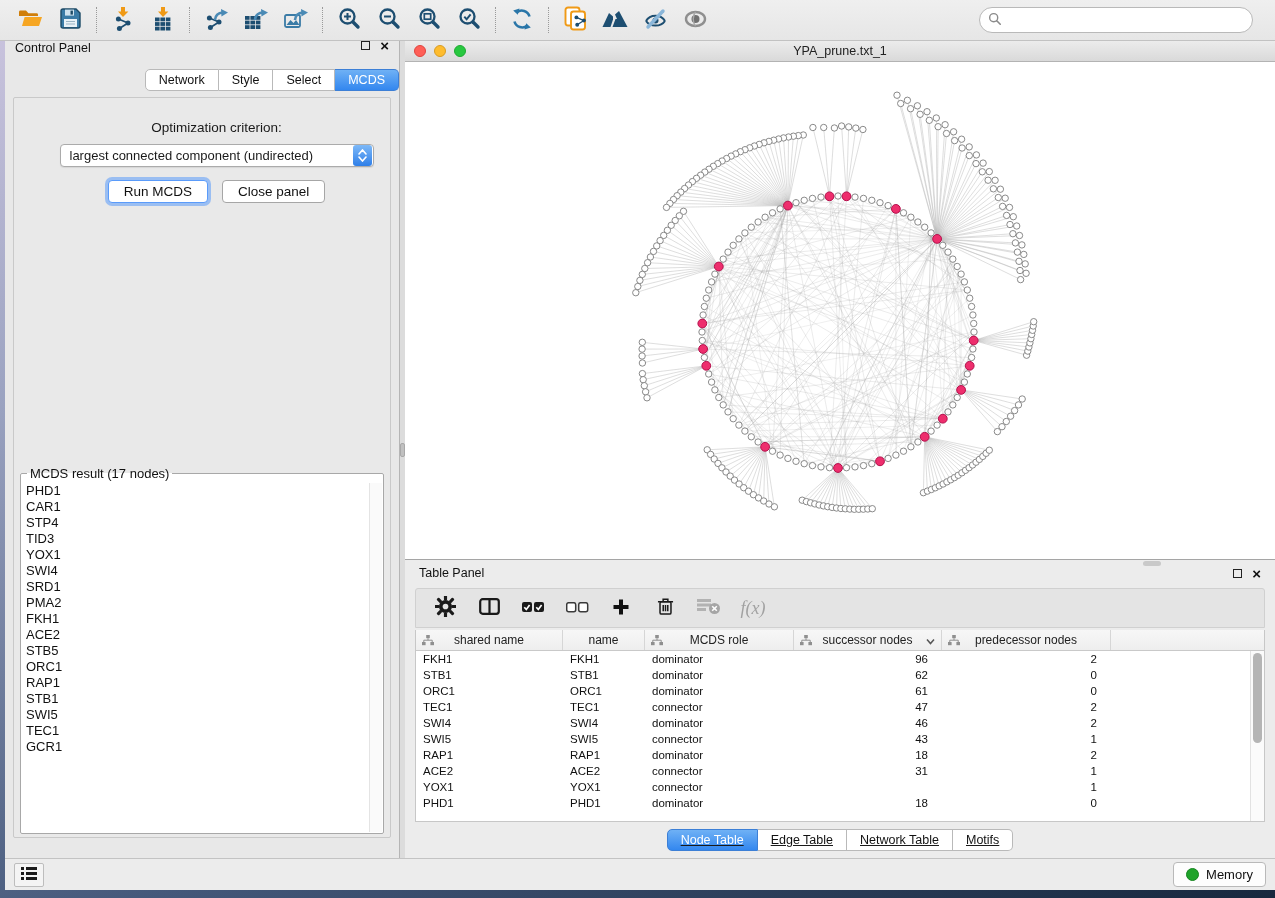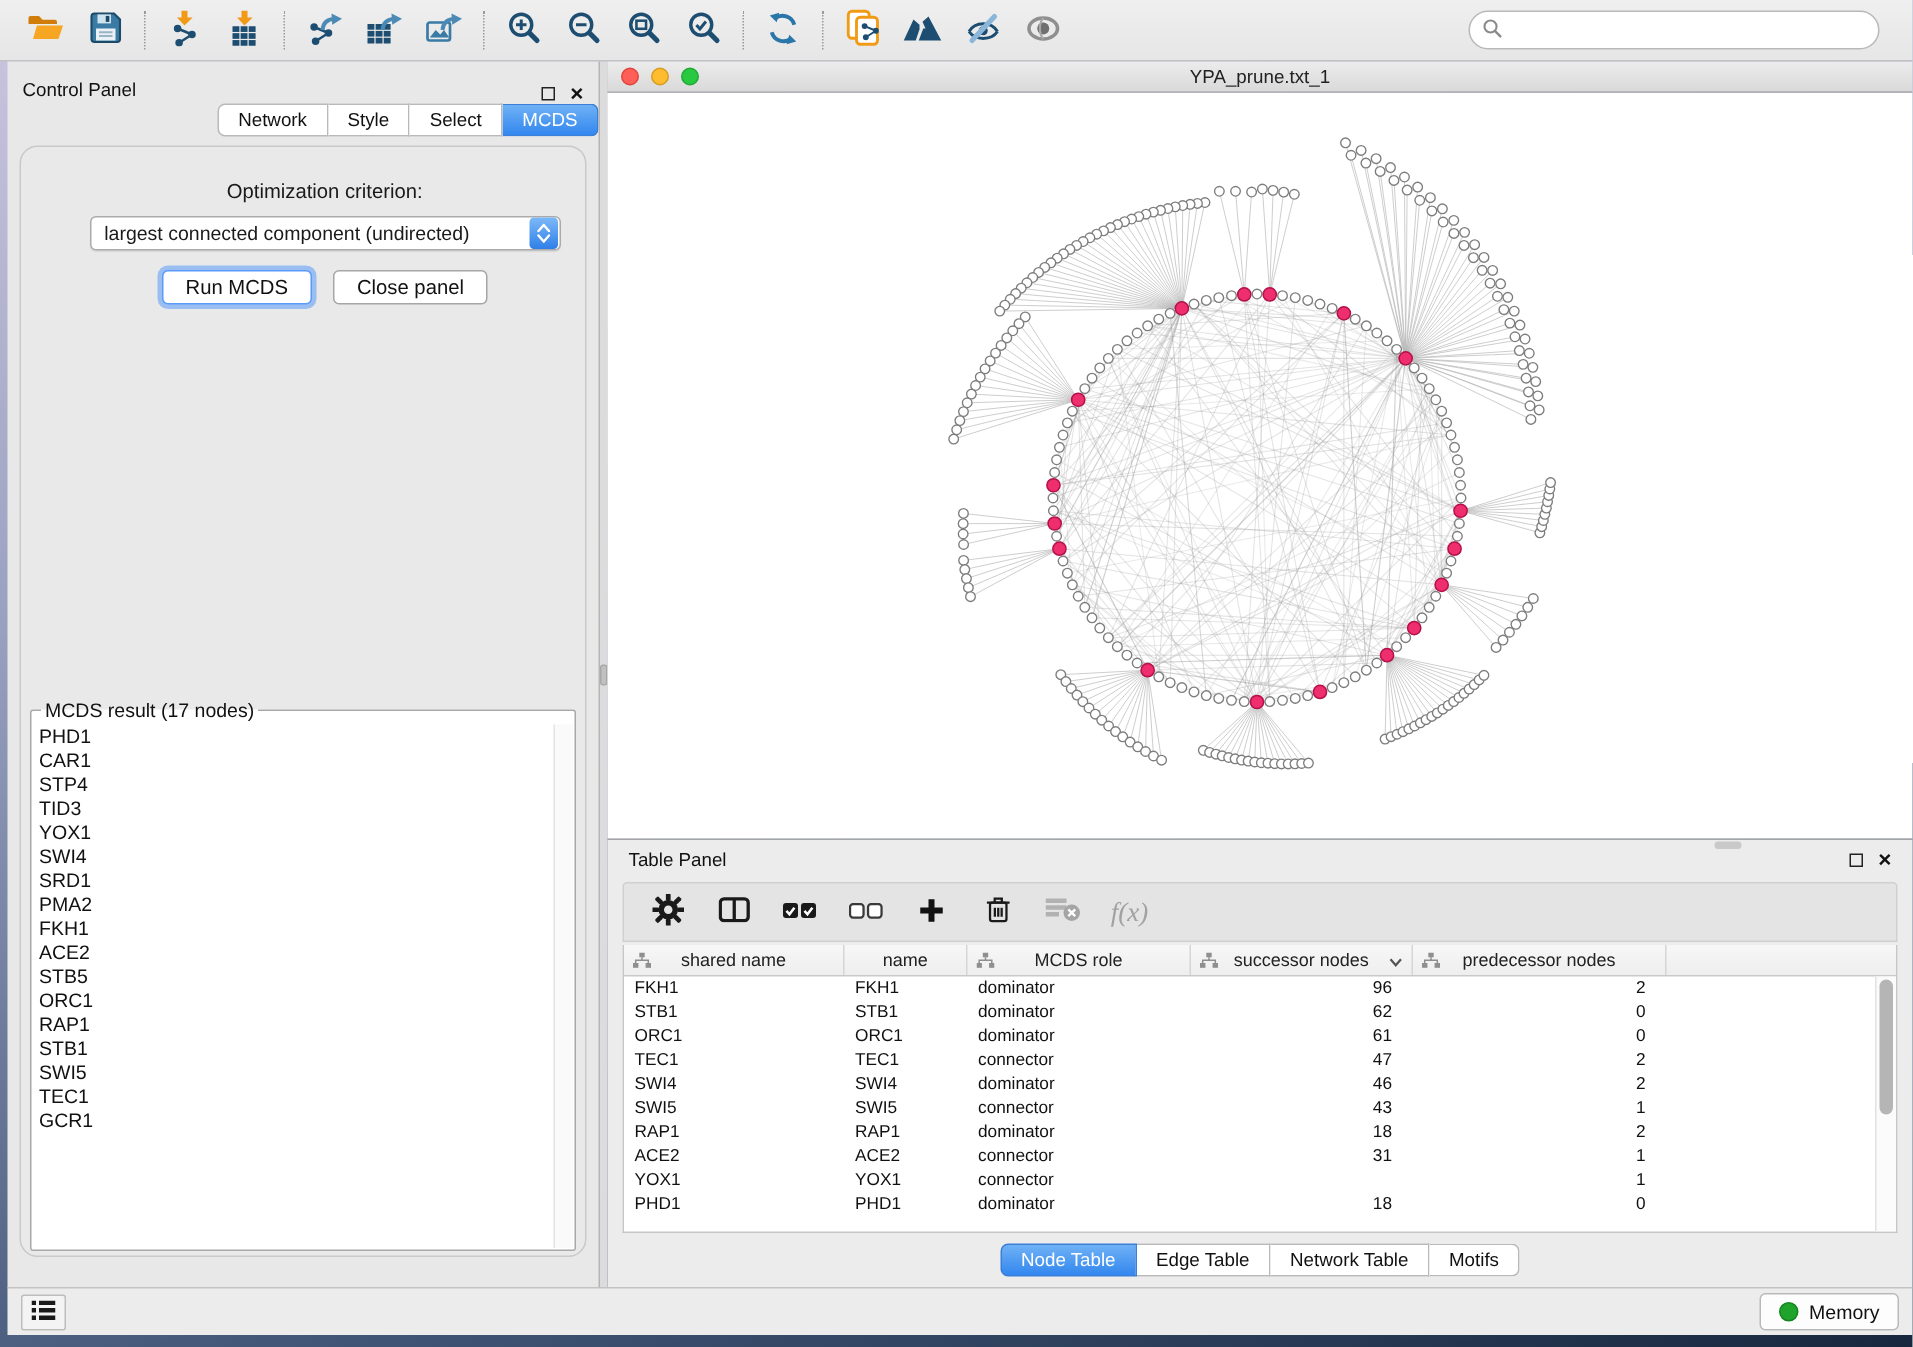--- a/index.html
+++ b/index.html
@@ -21,33 +21,33 @@
   .search-box {
     margin-left:auto; margin-right:12px; width:274px; height:26px;
     background:#fff; border:1px solid #b9b9b9; border-radius:13px;
     display:flex; align-items:center; padding:0 8px;
   }
   .search-box input { border:none; outline:none; flex:1; height:20px; font-size:12px; background:transparent; font-family:"Liberation Sans",sans-serif; }
   
   .main { position:absolute; left:5px; top:41px; right:0; height:817px; display:flex; }
   
   .control-panel { width:395px; background:#e8e8e8; position:relative; border-right:1px solid #b5b5b5; }
-  .panel-head { height:26px; display:flex; align-items:flex-end; padding:0 10px; }
+  .panel-head { height:26px; display:flex; align-items:flex-start; padding:0 10px; }
   .panel-title { font-size:12.5px; color:#111; }
   .panel-head .win-btns { margin-left:auto; display:flex; gap:10px; align-items:center; }
   .float-btn { width:9px; height:9px; border:1.5px solid #222; background:transparent; }
   .close-btn { font-size:15px; font-weight:bold; color:#111; line-height:9px; }
   .seg-tabs { display:flex; justify-content:flex-end; margin-top:2px; }
   .seg { padding:3px 13px; font-size:12.5px; background:#fff; border:1px solid #b9b9b9; border-left:none; color:#111; }
   .seg:first-child { border-left:1px solid #b9b9b9; border-radius:5px 0 0 5px; }
   .seg:last-child { border-radius:0 5px 5px 0; }
   .seg.active { background:linear-gradient(#6fb1f5,#3387ef); color:#fff; border-color:#3c7fd6; }
   .tab-content {
     position:absolute; left:8px; right:8px; top:56px; bottom:20px;
-    background:#e9e9e9; border:1px solid #c9c9c9; border-radius:12px;padding-left:29px;
+    background:#e9e9e9; border:1px solid #c9c9c9; border-radius:2px;padding-left:29px;
   }
   .opt-label { text-align:center; margin-top:22px; font-size:13.5px; }
   .dropdown {
     margin:9px auto 0 auto; width:314px; height:23px; background:#fff;
     border:1px solid #ababab; border-radius:4px; display:flex; align-items:center;
     box-shadow:0 1px 1px rgba(0,0,0,.08);
   }
   .dropdown .dd-text { flex:1; padding-left:9px; font-size:13px; white-space:nowrap; overflow:hidden; }
   .dd-stepper {
     width:19px; height:21px; margin-right:1px; border-radius:3px;
@@ -107,21 +107,21 @@
   .thead { display:flex; height:21px; background:linear-gradient(#f7f7f7,#eeeeee); border-bottom:1px solid #c9c9c9; }
   .th { position:relative; display:flex; align-items:center; justify-content:center; font-size:12px; color:#222; border-right:1px solid #d6d6d6; }
   .th .col-icon { position:absolute; left:6px; top:5px; }
   .th .sort { position:absolute; right:6px; top:4px; color:#555; }
   .trow { display:flex; height:16px; }
   .td { font-size:11.5px; line-height:16px; color:#111; overflow:hidden; white-space:nowrap; }
   .td.left { padding-left:7px; text-align:left; }
   .td.right { padding-right:14px; text-align:right; }
   .tbl-scroll { position:absolute; right:0; top:21px; bottom:0; width:14px; background:#fbfbfb; border-left:1px solid #e2e2e2; }
   .tbl-thumb { position:absolute; left:2px; top:2px; width:9px; height:90px; background:#b5b5b5; border-radius:5px; }
-  .bottom-tabs { position:absolute; left:0; right:0; bottom:7px; display:flex; justify-content:center; }
+  .bottom-tabs { position:absolute; left:0; right:0; bottom:7px; display:flex; justify-content:center;text-decoration:underline; }
   
   .statusbar {
     position:absolute; left:5px; right:0; top:858px; height:32px;
     background:#ececec; border-top:1px solid #c3c3c3;
     display:flex; align-items:center; padding:12px 9px;
   }
   .sb-left-btn { width:30px; height:24px; background:#f4f4f4; border:1px solid #bdbdbd; border-radius:2px; display:flex; align-items:center; justify-content:center; }
   .memory-btn {
     margin-left:auto; height:25px; background:#fdfdfd; border:1px solid #b9b9b9; border-radius:4px;
     display:flex; align-items:center; gap:7px; padding:0 12px; font-size:13px; color:#111;

